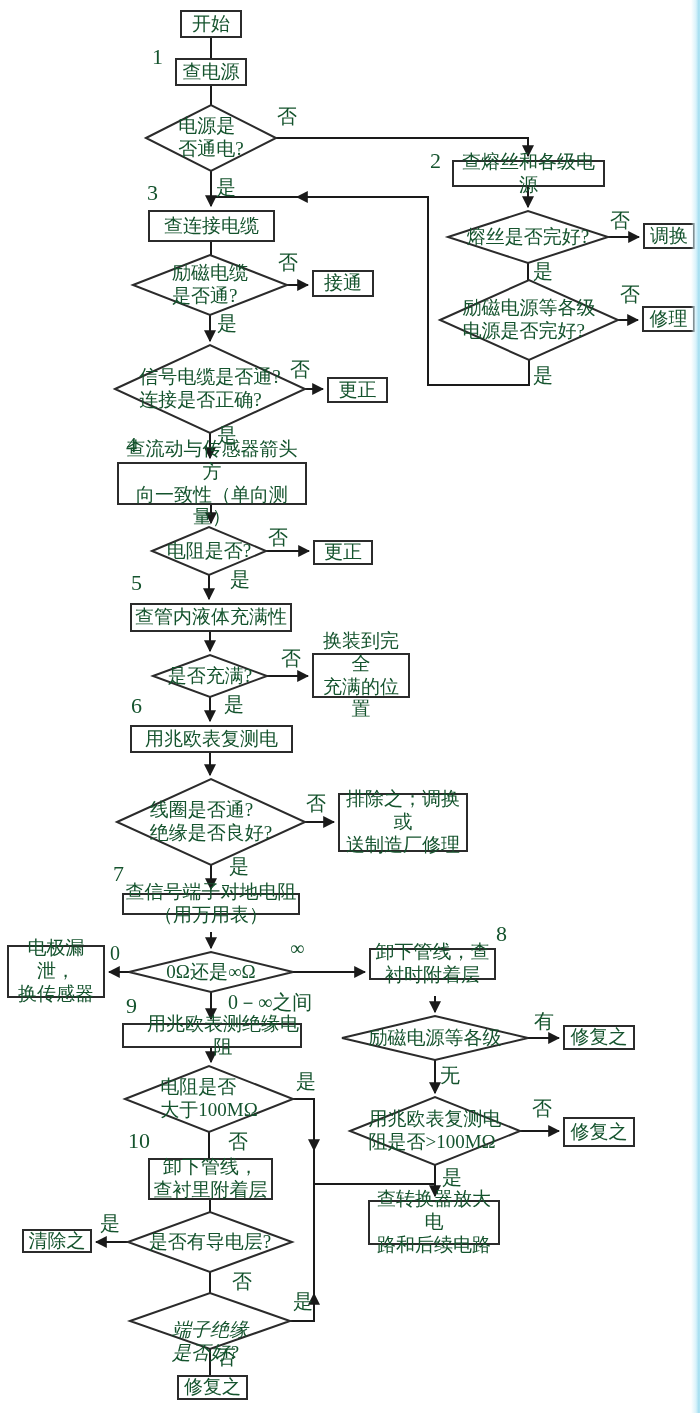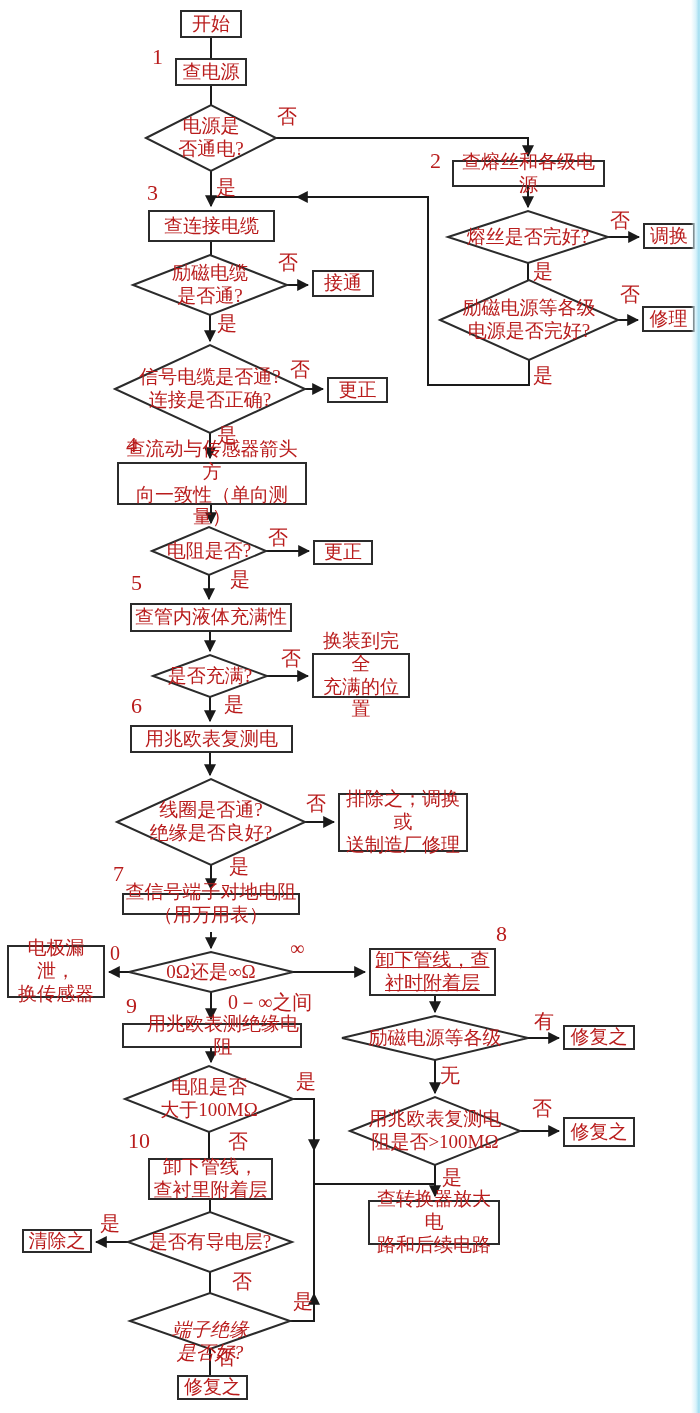--- a/index.html
+++ b/index.html
@@ -1,31 +1,31 @@
 <!DOCTYPE html>
 <html><head>
 <meta charset="utf-8">
 <style>
   html,body{margin:0;padding:0;background:#e9e9e9;}
   #stage{
     position:relative;width:700px;height:1413px;margin:0 auto;
     background:#ffffff;overflow:hidden;
     font-family:"Liberation Serif","DejaVu Serif",serif;
-    color:#b91c1c;
+    color:#14532d;
   }
   #wiring{position:absolute;left:0;top:0;}
   .box{
     position:absolute;border:2px solid #2b2b2b;background:#fff;
     display:flex;align-items:center;justify-content:center;
     text-align:center;font-size:19px;line-height:1.2;white-space:pre-line;
     box-sizing:border-box;
   }
   .dtext{
     position:absolute;display:flex;align-items:center;justify-content:center;
-    text-align:center;font-size:19px;line-height:1.2;white-space:pre-line;
+    text-align:left;font-size:19px;line-height:1.2;white-space:pre-line;
   }
   .lbl{position:absolute;font-size:20px;line-height:1;}
   .num{font-size:22px;}
   .edge-strip{
     position:absolute;top:0;right:0;bottom:0;width:9px;
     background:linear-gradient(to right, rgba(190,232,246,0), #d9f2fa 55%, #9fdcef 90%, #bde9f6);
   }
 </style>
 </head>
 <body>
@@ -156,21 +156,21 @@
   <div class="box" style="left:130px;top:603px;width:162px;height:29px;">查管内液体充满性</div>
   <div class="box" style="left:312px;top:653px;width:98px;height:45px;">换装到完全
 充满的位置</div>
   <div class="box" style="left:130px;top:725px;width:163px;height:28px;">用兆欧表复测电</div>
   <div class="box" style="left:338px;top:793px;width:130px;height:59px;">排除之；调换或
 送制造厂修理</div>
   <div class="box" style="left:122px;top:893px;width:178px;height:22px;">查信号端子对地电阻
 （用万用表）</div>
   <div class="box" style="left:7px;top:945px;width:98px;height:53px;">电极漏泄，
 换传感器</div>
-  <div class="box" style="left:369px;top:948px;width:127px;height:48px;text-decoration:underline;">卸下管线，查
+  <div class="box" style="left:369px;top:948px;width:127px;height:32px;">卸下管线，查
 衬时附着层</div>
   <div class="box" style="left:122px;top:1023px;width:180px;height:25px;padding-left:22px;">用兆欧表测绝缘电阻</div>
   <div class="box" style="left:563px;top:1025px;width:72px;height:25px;">修复之</div>
   <div class="box" style="left:563px;top:1117px;width:72px;height:30px;">修复之</div>
   <div class="box" style="left:148px;top:1158px;width:125px;height:42px;">卸下管线，
 查衬里附着层</div>
   <div class="box" style="left:22px;top:1229px;width:70px;height:24px;">清除之</div>
   <div class="box" style="left:368px;top:1200px;width:132px;height:45px;">查转换器放大电
 路和后续电路</div>
   <div class="box" style="left:177px;top:1375px;width:71px;height:25px;">修复之</div>

